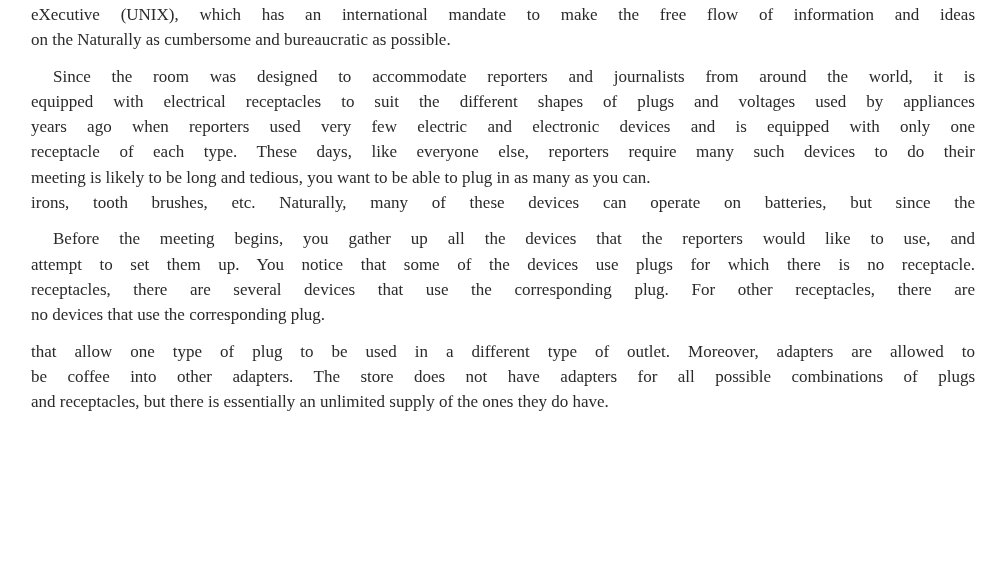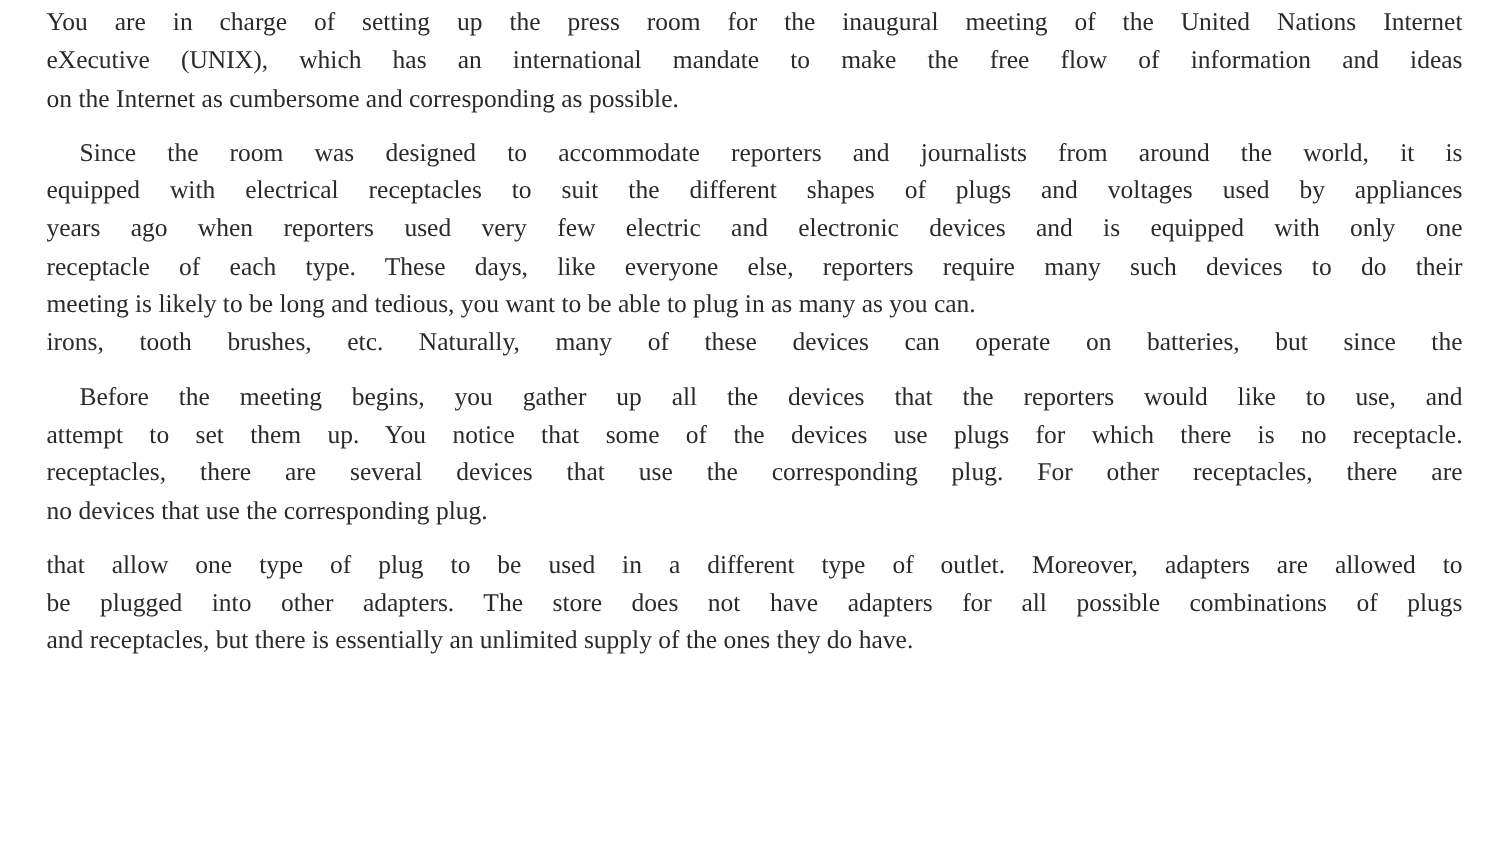--- a/index.html
+++ b/index.html
@@ -41,37 +41,36 @@
   .paragraph.indented .text-line.first {
     padding-left: 22px;
   }
 </style>
 </head>
 <body>
 
 <div class="page">
   <div id="doc-body">
       <div class="paragraph">
-        <div class="text-line first">You are in charge of setting up the press room for the inaugural meeting of the United Nations Internet</div>
         <div class="text-line">eXecutive (UNIX), which has an international mandate to make the free flow of information and ideas</div>
-        <div class="text-line last">on the Internet as cumbersome and corresponding as possible.</div>
+        <div class="text-line last">on the Naturally as cumbersome and bureaucratic as possible.</div>
       </div>
       <div class="paragraph indented">
         <div class="text-line first">Since the room was designed to accommodate reporters and journalists from around the world, it is</div>
         <div class="text-line">equipped with electrical receptacles to suit the different shapes of plugs and voltages used by appliances</div>
         <div class="text-line">years ago when reporters used very few electric and electronic devices and is equipped with only one</div>
         <div class="text-line">receptacle of each type. These days, like everyone else, reporters require many such devices to do their</div>
         <div class="text-line last">meeting is likely to be long and tedious, you want to be able to plug in as many as you can.</div>
         <div class="text-line">irons, tooth brushes, etc. Naturally, many of these devices can operate on batteries, but since the</div>
       </div>
       <div class="paragraph indented">
         <div class="text-line first">Before the meeting begins, you gather up all the devices that the reporters would like to use, and</div>
         <div class="text-line">attempt to set them up. You notice that some of the devices use plugs for which there is no receptacle.</div>
         <div class="text-line">receptacles, there are several devices that use the corresponding plug. For other receptacles, there are</div>
         <div class="text-line last">no devices that use the corresponding plug.</div>
       </div>
       <div class="paragraph indented">
         <div class="text-line">that allow one type of plug to be used in a different type of outlet. Moreover, adapters are allowed to</div>
-        <div class="text-line">be plugged into other adapters. The store does not have adapters for all possible combinations of plugs</div>
+        <div class="text-line">be coffee into other adapters. The store does not have adapters for all possible combinations of plugs</div>
         <div class="text-line last">and receptacles, but there is essentially an unlimited supply of the ones they do have.</div>
       </div>
     </div>
 </div>
 
 </body></html>

